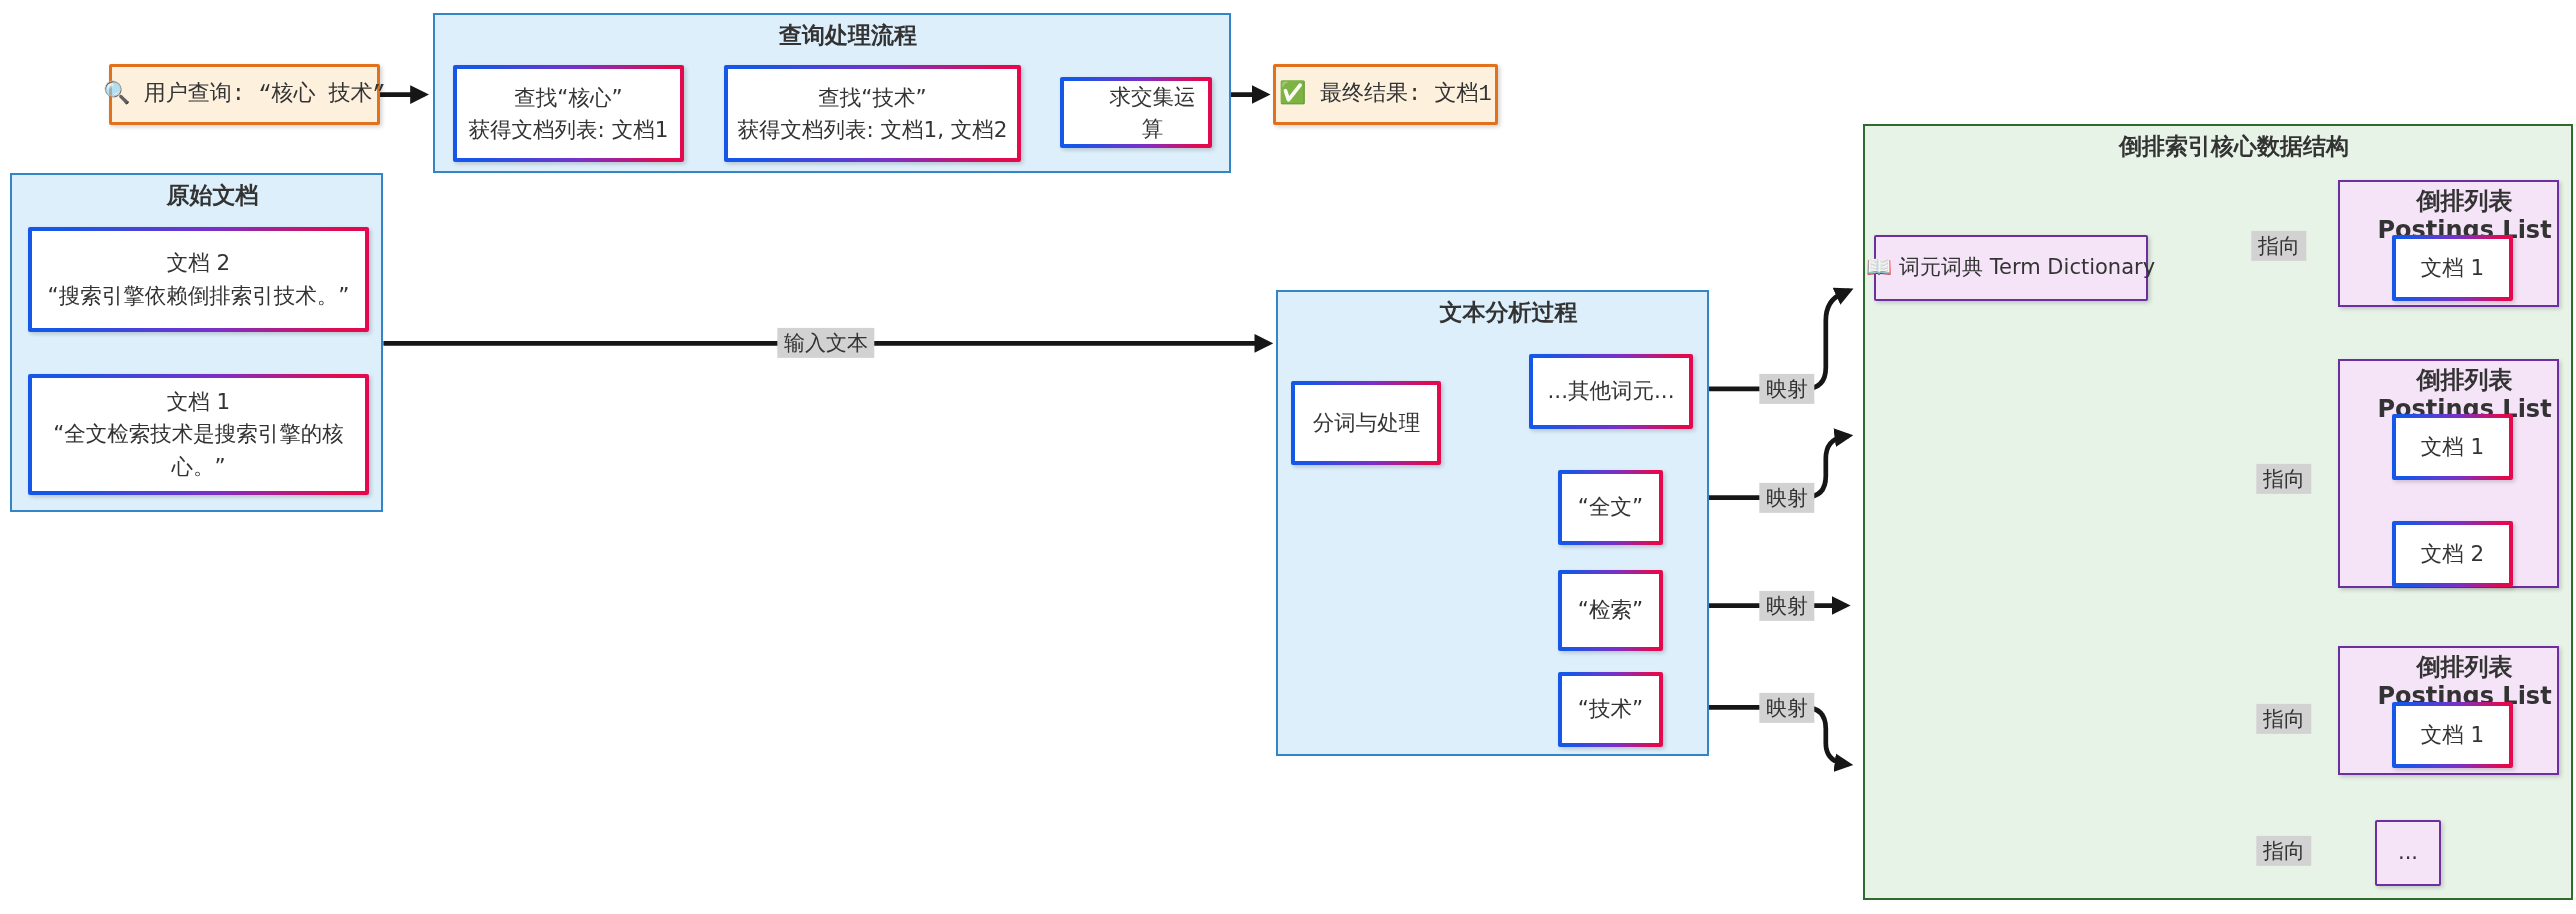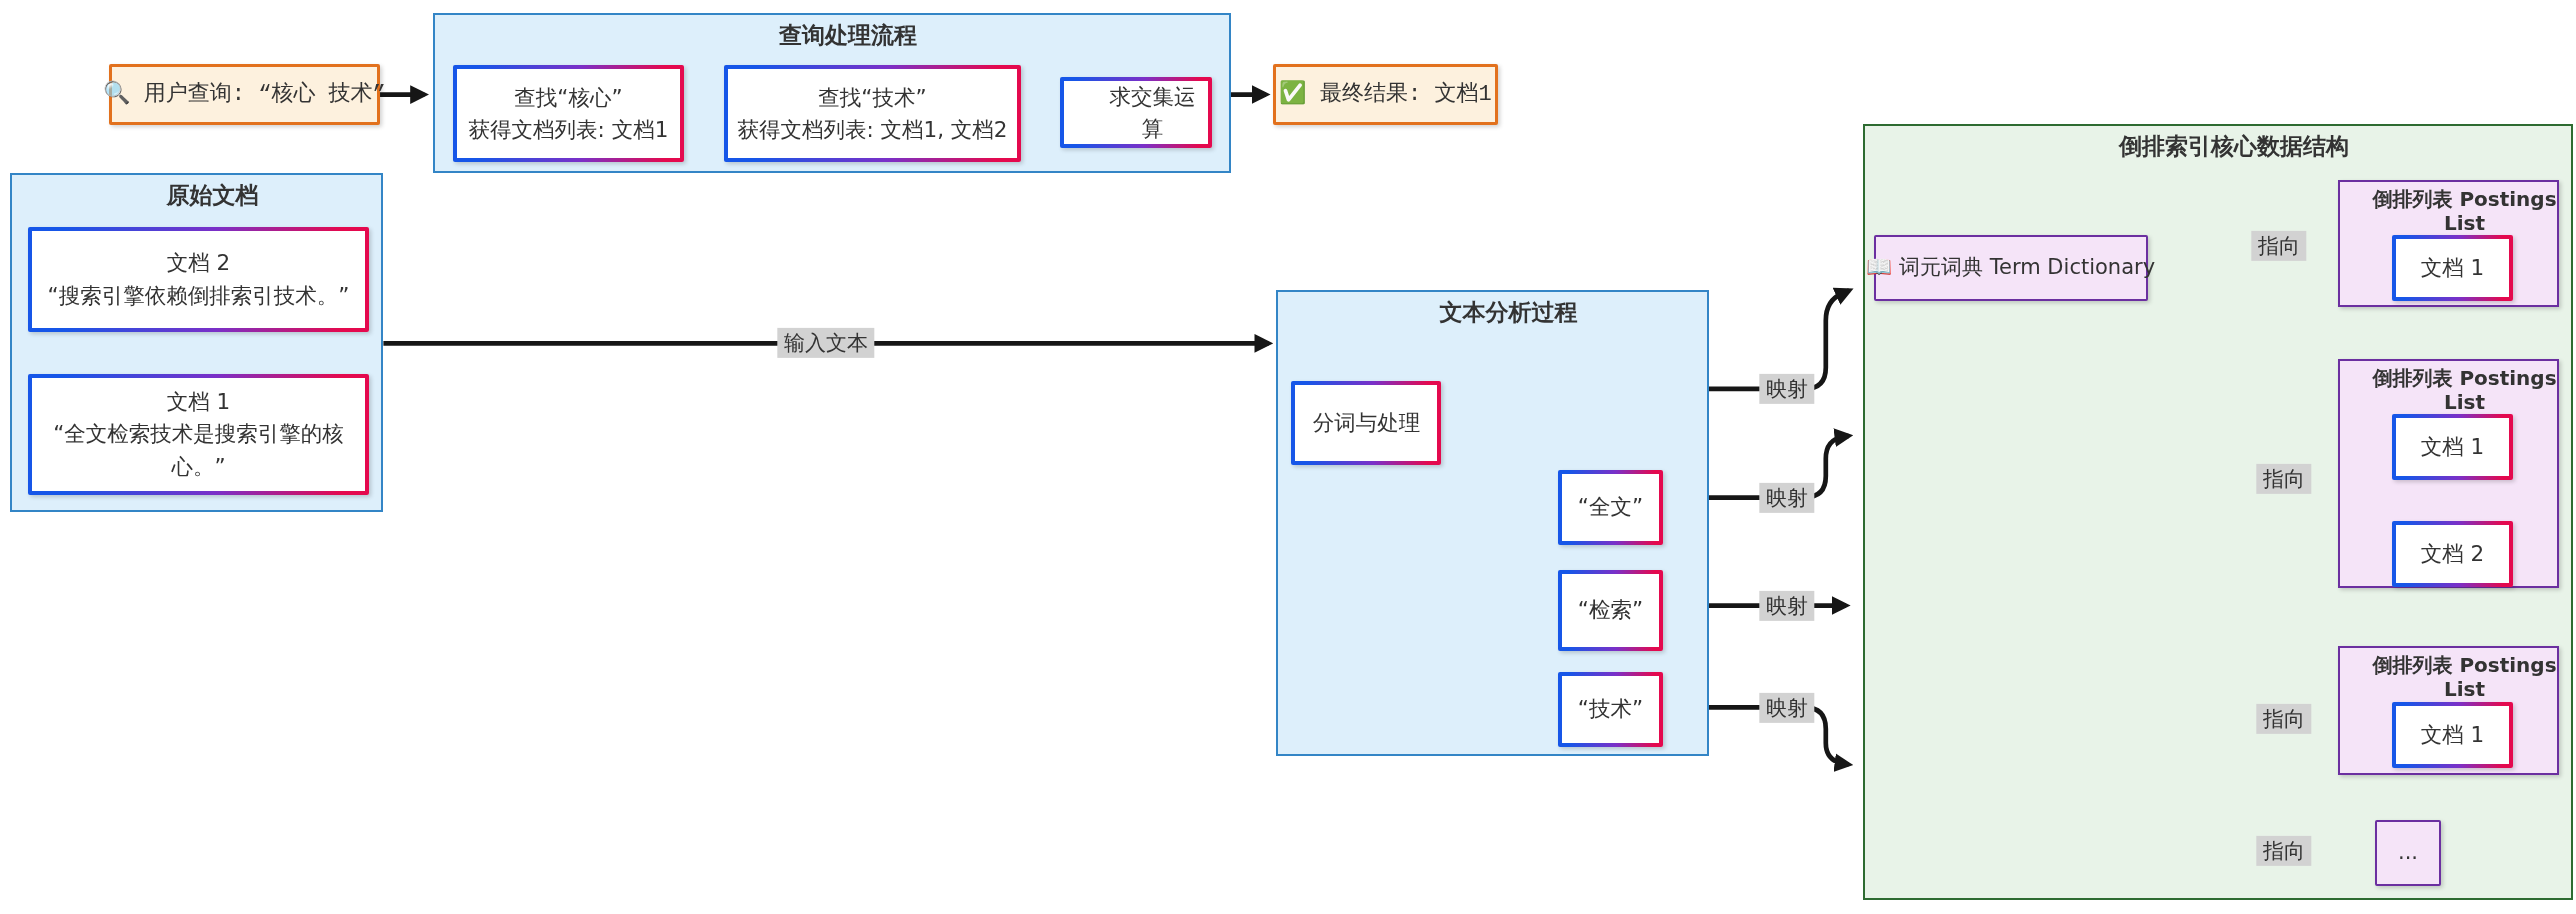--- a/index.html
+++ b/index.html
@@ -15,21 +15,21 @@
 
   .cluster { position:absolute; box-sizing:border-box; }
   .cluster.blue  { background:var(--cluster-blue-bg,#ddeffb);  border:2px solid var(--cluster-blue-border,#3385c6); }
   .cluster.green { background:var(--cluster-green-bg,#e8f3e8); border:2px solid var(--cluster-green-border,#2d6b31); }
   .cluster.purple{ background:var(--node-purple-bg,#f5e4f8);   border:2px solid var(--node-purple-border,#6b2fa0);
                    box-shadow:2px 2px 4px rgba(0,0,0,0.18); }
   .cluster-title {
     position:absolute; top:6.7px; left:0; right:0;
     text-align:center; font-size:23px; font-weight:600; line-height:1.2;margin-left:32px;
   }
-  .cluster.purple .cluster-title { font-size:20px; font-weight:600; top:5.4px; }
+  .cluster.purple .cluster-title { font-size:24px; font-weight:600; top:5.4px; }
 
   .node {
     position:absolute; box-sizing:border-box;
     display:flex; flex-direction:column; align-items:center; justify-content:center;
     text-align:center; font-size:21.5px; line-height:1.5;
     border-radius:2px; box-shadow:2px 2px 4px rgba(0,0,0,0.18);
   }
   .node.orange {
     background:var(--node-orange-bg,#fdf1de);
     border:3.4px solid var(--node-orange-border,#e2711d);
@@ -126,20 +126,23 @@
       <span class="line">文档 1</span>
       <span class="line">“全文检索技术是搜索引擎的核心。”</span>
     </div>
   </div>
 
   <div class="cluster blue" style="left:1276px; top:290px; width:433px; height:466px;">
     <div class="cluster-title">文本分析过程</div>
     <div class="node gradient" style="left:13.4px; top:89px; width:150px; height:84px;text-align:right;">
       <span class="line">分词与处理</span>
     </div>
+    <div class="node gradient" style="left:251px; top:62px; width:164px; height:75px;">
+      <span class="line">...其他词元...</span>
+    </div>
     <div class="node gradient" style="left:280px; top:170px; width:105px; height:75px;margin-top:8px;">
       <span class="line">“全文”</span>
     </div>
     <div class="node gradient" style="left:280px; top:278px; width:105px; height:81px;justify-content:center;">
       <span class="line">“检索”</span>
     </div>
     <div class="node gradient" style="left:280px; top:380px; width:105px; height:75px;">
       <span class="line">“技术”</span>
     </div>
   </div>

